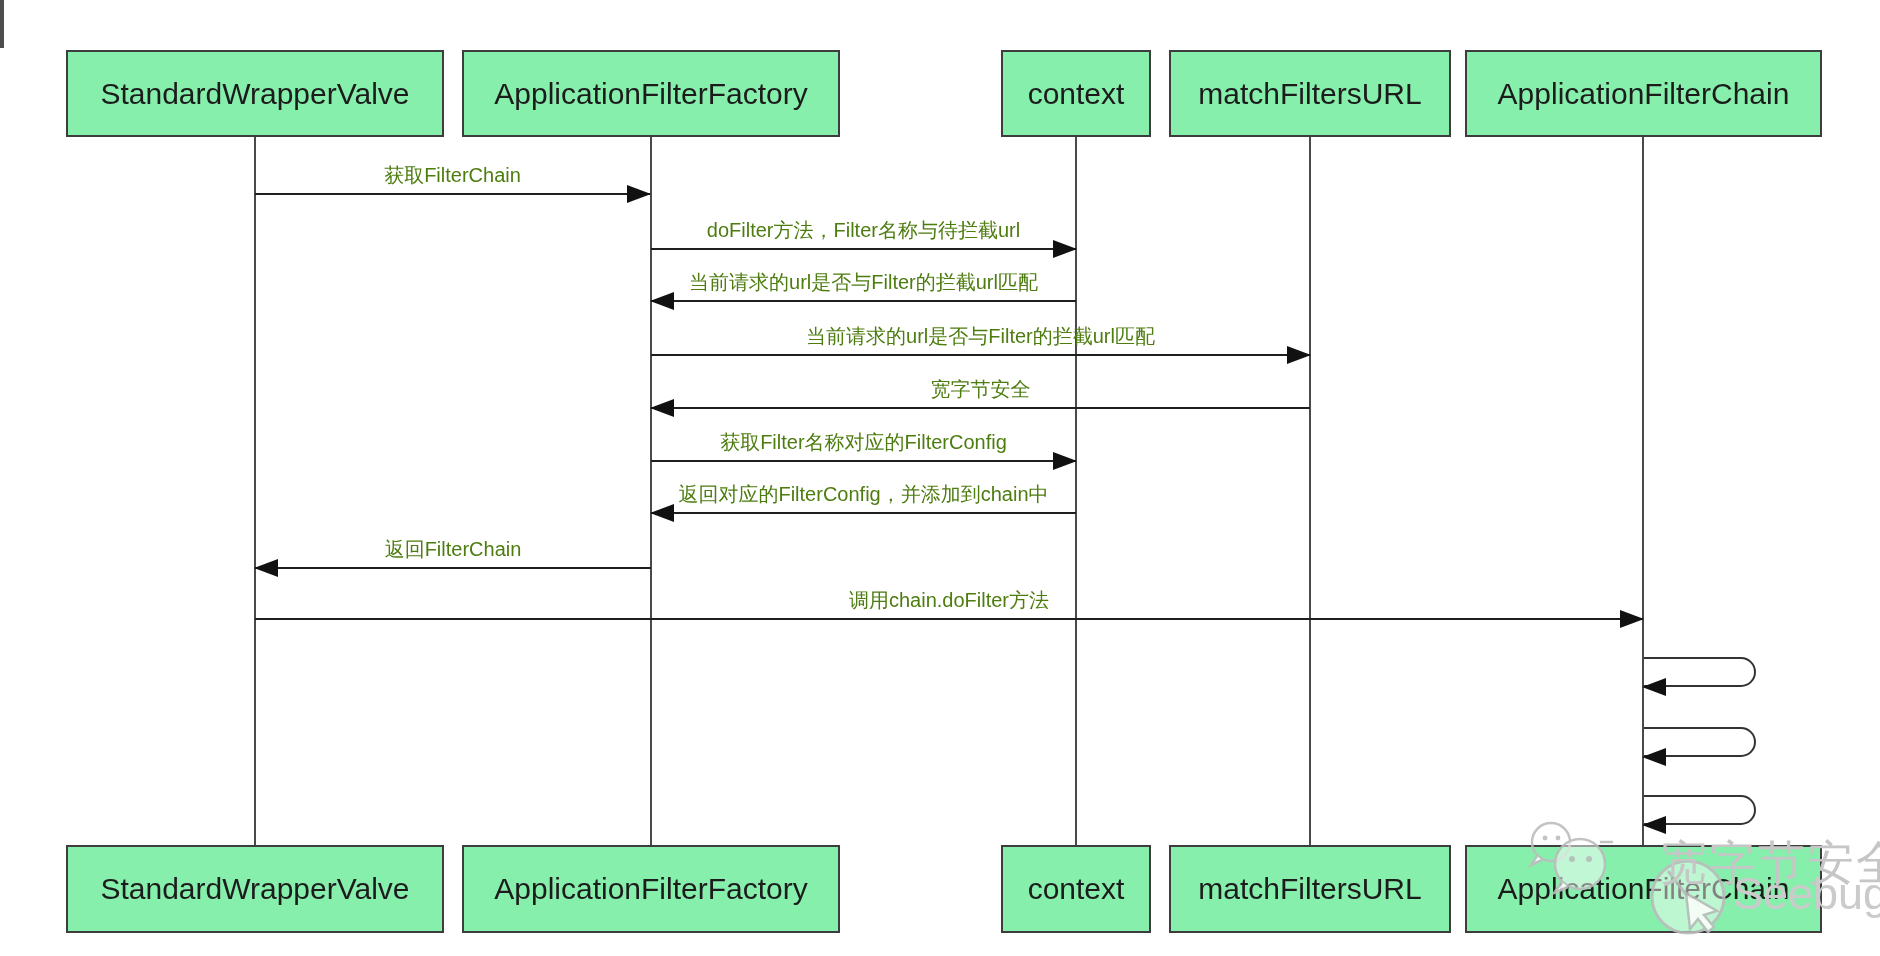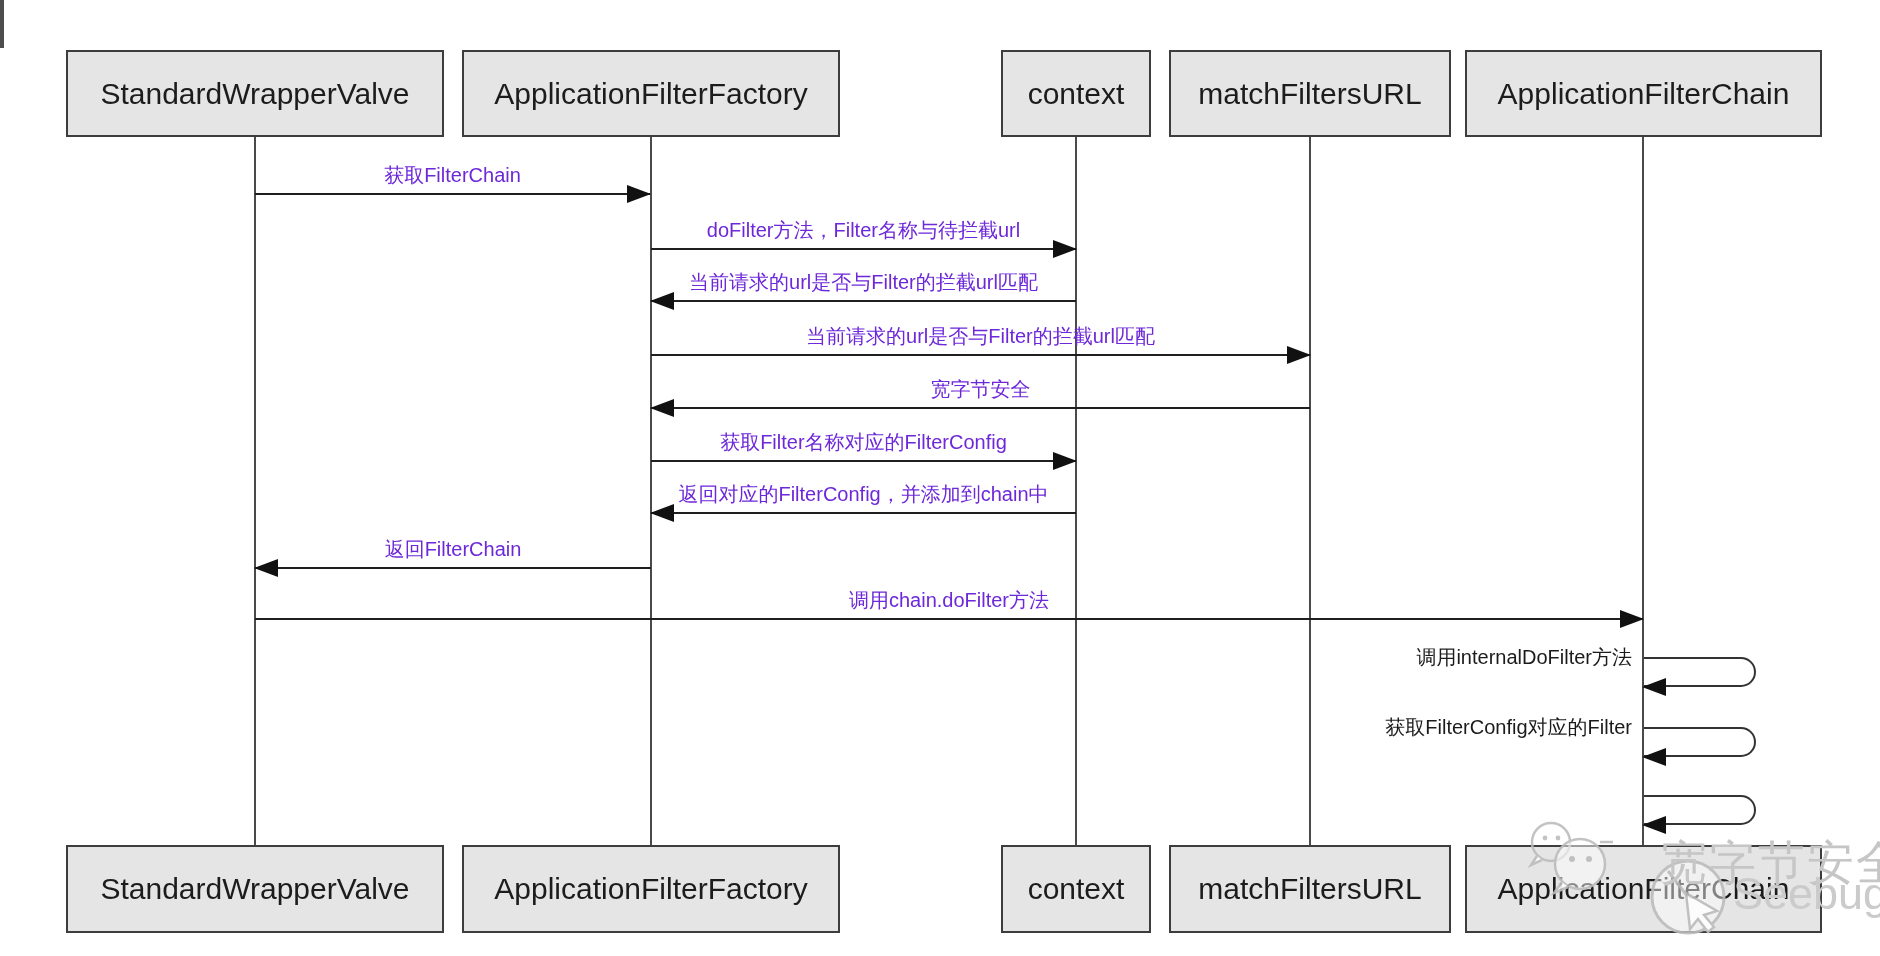--- a/index.html
+++ b/index.html
@@ -11,21 +11,21 @@
   }
   #canvas {
     position: relative;
     width: 1880px; height: 956px;
     background: #ffffff;
   }
   .actor-box {
     position: absolute;
     height: 87px;
     border: 2px solid #3d3d3d;
-    background: #e5e5e5;
+    background: #86efac;
     box-sizing: border-box;
     display: flex; align-items: center; justify-content: center;
     font-size: 30px; color: #1c1c1c;
     white-space: nowrap;
     z-index: 2;
   }
   .actor-box.bottom { height: 88px; }
   .lifeline {
     position: absolute;
     top: 137px; height: 708px;
@@ -34,21 +34,21 @@
   }
   .message {
     position: absolute; height: 0; z-index: 3;
   }
   .message .line {
     position: absolute; left: 0; right: 0; top: 0;
     height: 2px; background: #1f1f1f;
   }
   .message .label {
     position: absolute; left: 0; right: 0; bottom: 4px;
-    text-align: center; font-size: 20px; color: #6d28d9;
+    text-align: center; font-size: 20px; color: #4d7c0f;
     white-space: nowrap;
   }
   .arrowhead { position: absolute; width: 0; height: 0; top: -8px; }
   .arrowhead.right {
     right: -1px;
     border-top: 9px solid transparent;
     border-bottom: 9px solid transparent;
     border-left: 24px solid #111111;
   }
   .arrowhead.left {
@@ -184,26 +184,24 @@
     <div class="label">返回FilterChain</div>
     <div class="arrowhead left"></div>
   </div>
 
   <div class="message" style="left:255px; top:618px; width:1388px;">
     <div class="line"></div>
     <div class="label">调用chain.doFilter方法</div>
     <div class="arrowhead right"></div>
   </div>
 
-  <div class="self-label" style="top:644px;">调用internalDoFilter方法</div>
   <div class="self-loop" style="top:657px;">
     <div class="arrowhead left"></div>
   </div>
 
-  <div class="self-label" style="top:714px;">获取FilterConfig对应的Filter</div>
   <div class="self-loop" style="top:727px;">
     <div class="arrowhead left"></div>
   </div>
 
   <div class="self-loop" style="top:795px;">
     <div class="arrowhead left"></div>
   </div>
 
   <svg class="watermark" style="left:1500px; top:805px;" width="380" height="150" viewBox="0 0 380 150">
 

